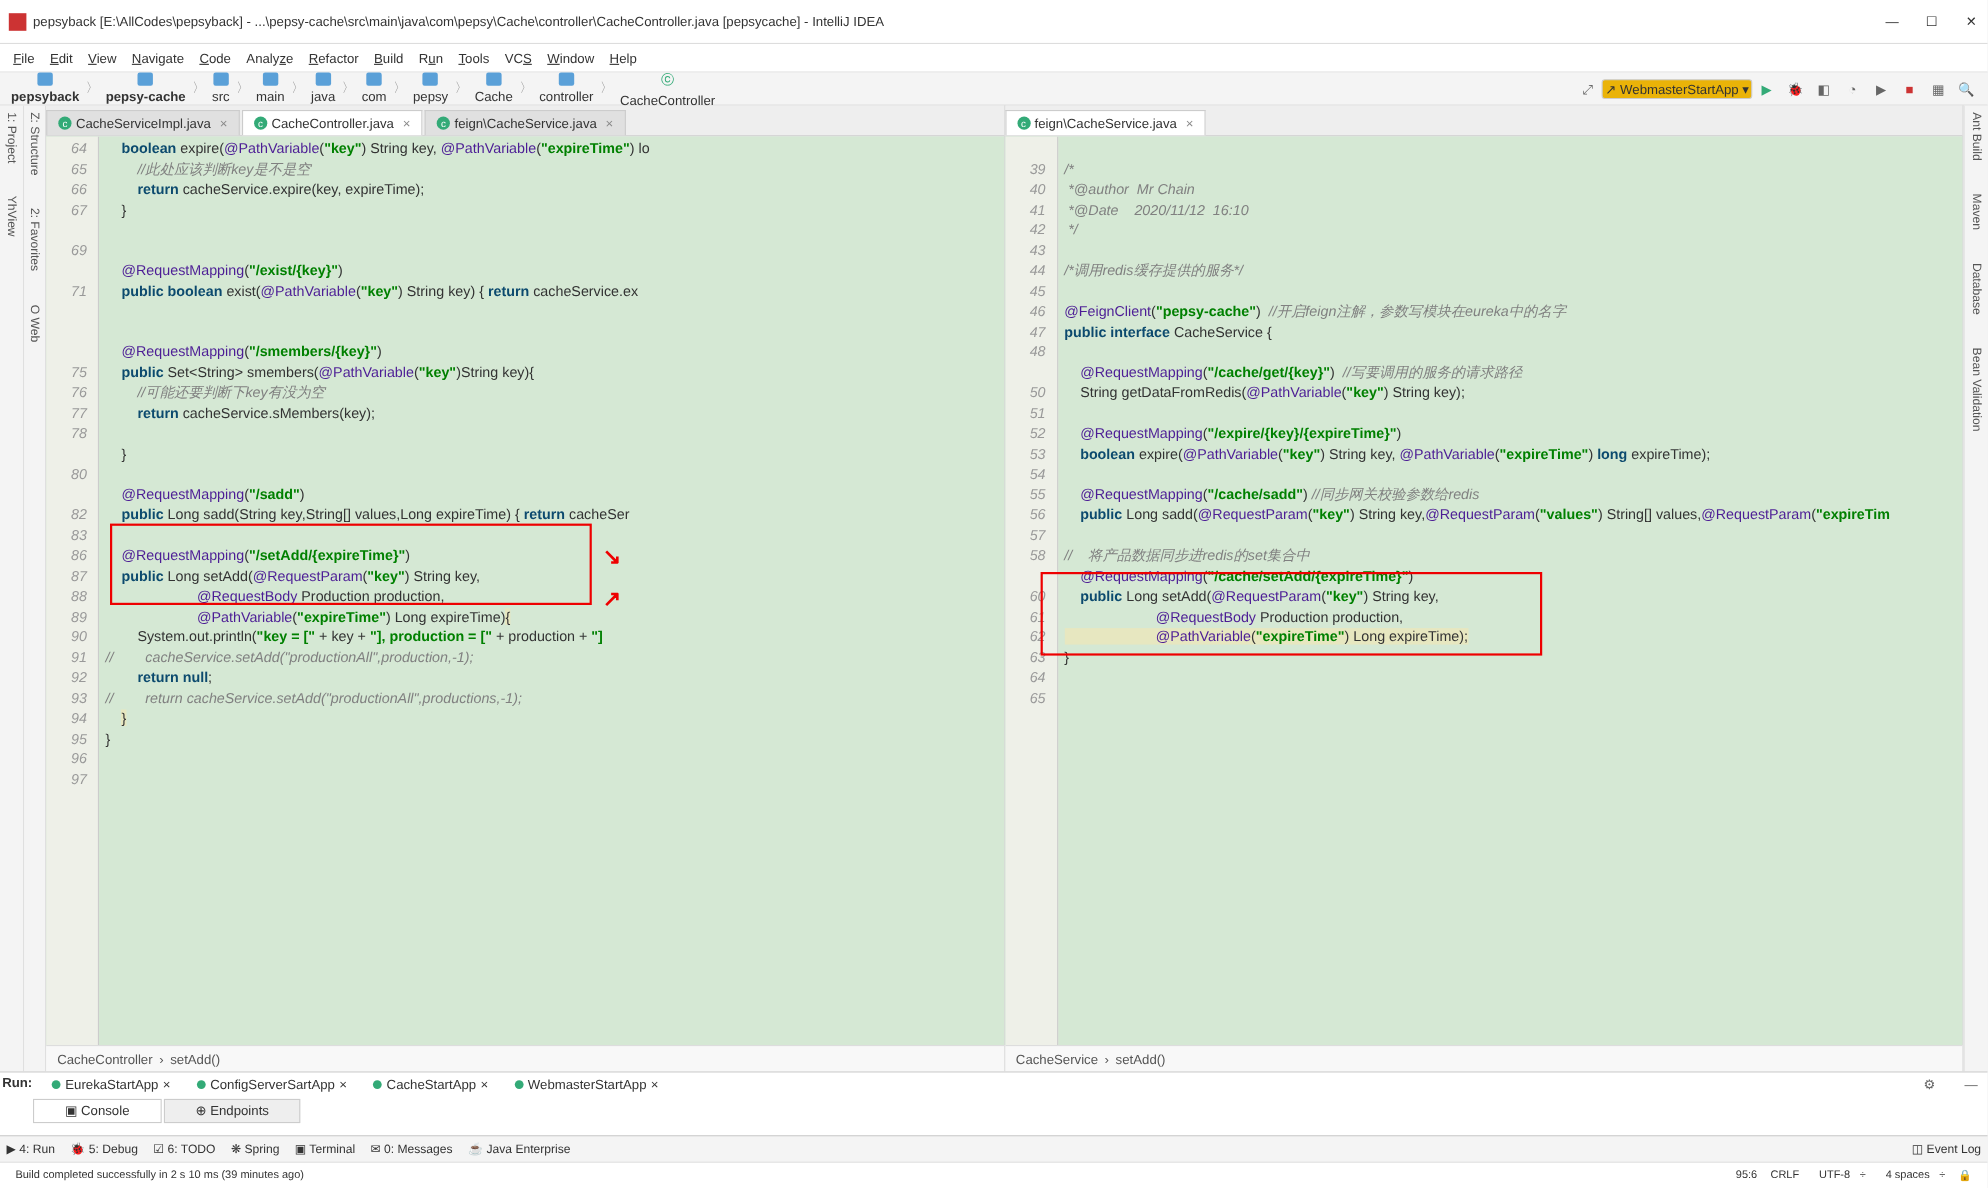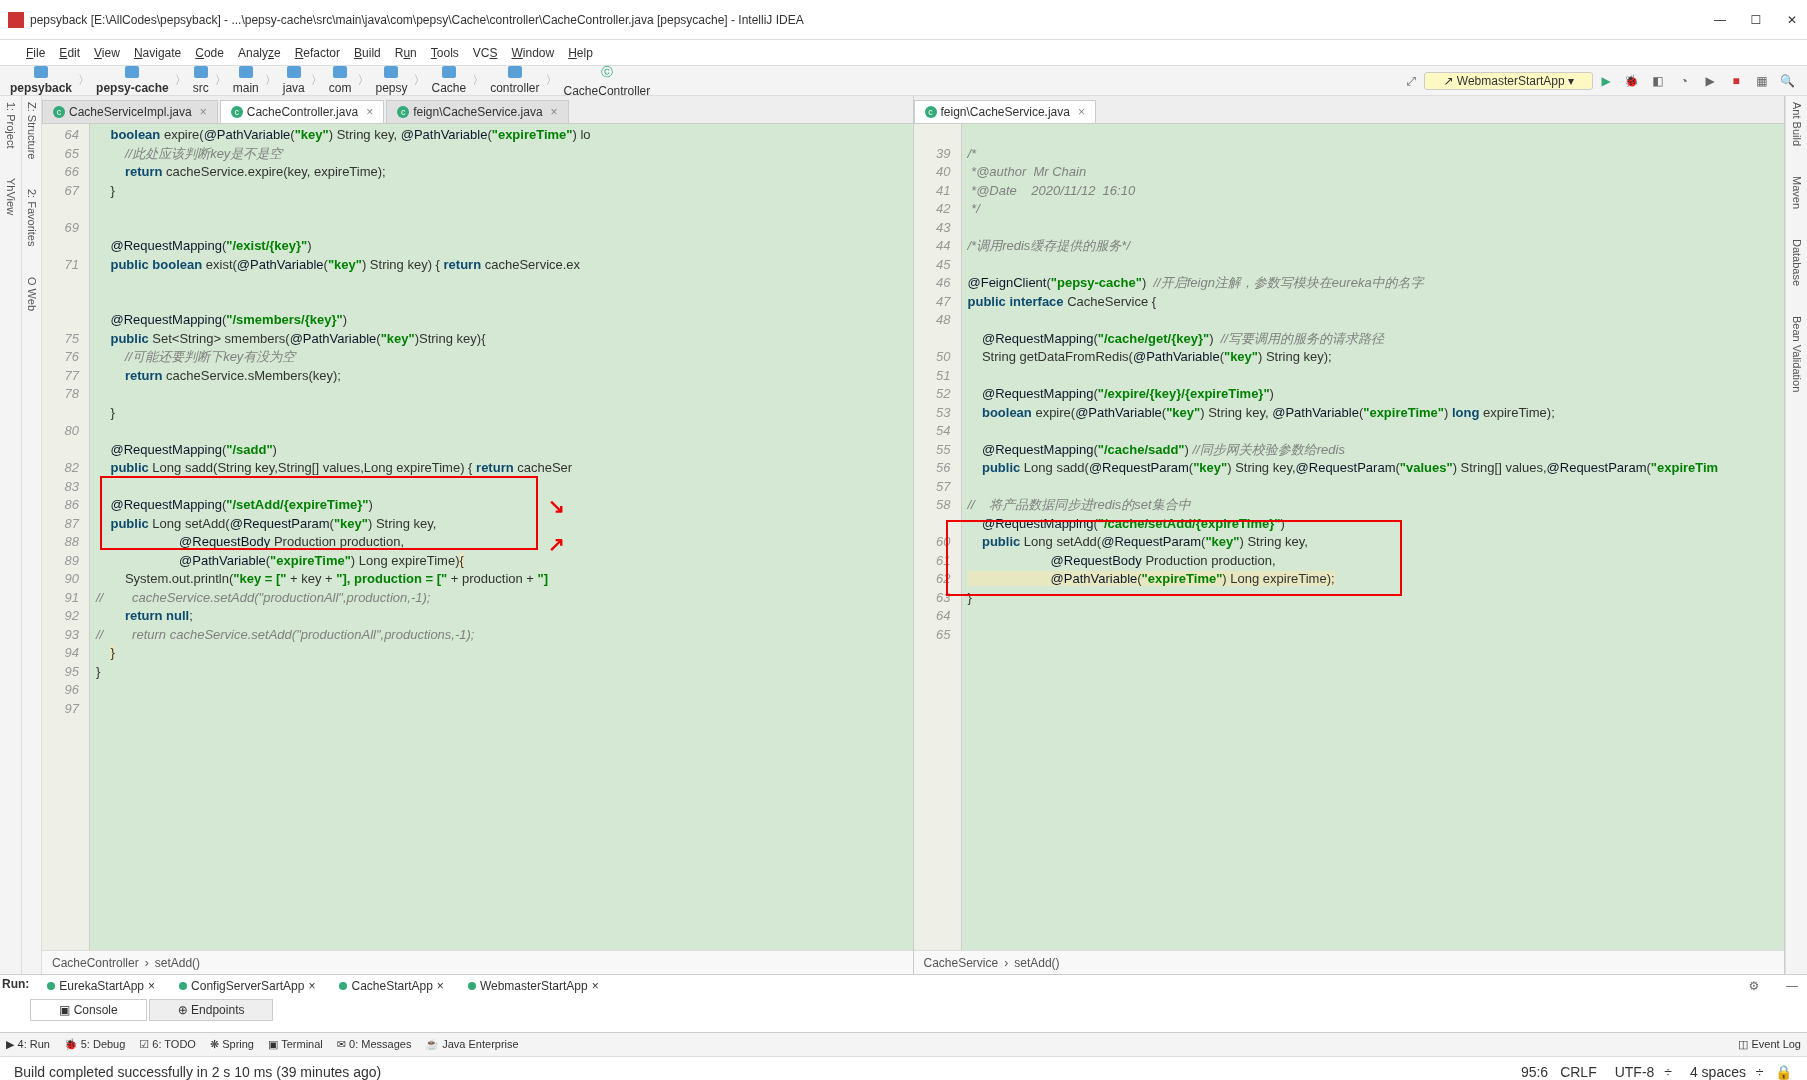--- a/index.html
+++ b/index.html
@@ -2,62 +2,62 @@
 <html><head>
 <meta charset="utf-8">
 <style>
 * { box-sizing: border-box; margin: 0; padding: 0; font-family: "Segoe UI", sans-serif; }
 body { width: 1807px; height: 1080px; overflow: hidden; background: #f2f2f2; font-size: 12px; color: #333; display: flex; flex-direction: column; }
 .titlebar { height: 40px; background: #fff; display: flex; align-items: center; padding: 0 8px; border-bottom: 1px solid #ddd; }
 .titlebar .ico { width: 16px; height: 16px; background: #c33; margin-right: 6px; }
 .titlebar .title { flex: 1; }
 .winbtns { display: flex; gap: 22px; }
 .winbtn { width: 14px; text-align: center; cursor: default; }
-.menubar { height: 26px; background: #fff; display: flex; align-items: center; padding: 0 20px; gap: 2px; border-bottom: 1px solid #ddd; text-align: center; }
+.menubar { height: 26px; background: #fff; display: flex; align-items: center; padding: 0 6px; gap: 2px; border-bottom: 1px solid #ddd; text-align: center; }
 .menubar span { padding: 2px 6px; }
 .menubar span u { text-decoration: underline; }
 .navbar { height: 30px; background: #f4f4f4; display: flex; align-items: center; padding: 0 6px; border-bottom: 1px solid #ddd; }
 .crumb { display: flex; align-items: center; gap: 3px; padding: 0 4px; flex-direction: column; }
 .crumb .fi { width: 14px; height: 12px; background: #5aa0d8; border-radius: 2px; }
 .chev { color: #999; padding: 0 2px; }
 .navbar .spacer { flex: 1; }
 .tbicon { width: 18px; height: 18px; margin: 0 4px; display: flex; align-items: center; justify-content: center; color: #666; }
-.runconfig { border: 1px solid #ccc; padding: 1px 18px; background: #fef9c3; border-radius: 3px; }
+.runconfig { border: 1px solid #ccc; padding: 1px 2px; background: #eab308; border-radius: 3px; }
 .main { flex: 1; display: flex; min-height: 0; }
 .ltool, .rtool { width: 22px; background: #f4f4f4; border-right: 1px solid #ddd; display: flex; flex-direction: column; align-items: center; padding-top: 6px; gap: 30px; }
 .rtool { border-right: none; border-left: 1px solid #ddd; }
 .vtxt { writing-mode: vertical-rl; font-size: 11px; color: #555; }
 .editors { flex: 1; display: flex; min-width: 0; }
 .pane { flex: 1; display: flex; flex-direction: column; min-width: 0; border-right: 1px solid #ccc; }
 .tabs { height: 28px; background: #eee; display: flex; align-items: flex-end; border-bottom: 1px solid #ccc; }
 .tab { padding: 4px 10px; background: #e0e0e0; border: 1px solid #ccc; border-bottom: none; margin-right: 2px; display: flex; align-items: center; gap: 4px; }
 .tab.active { background: #fff; }
 .tab .ci { width: 12px; height: 12px; border-radius: 50%; background: #3a7; font-size: 9px; color: #fff; display: flex; align-items: center; justify-content: center; }
 .tab .x { color: #888; margin-left: 4px; }
 .code { flex: 1; display: flex; background: #d5e8d4; font-family: "Consolas","Courier New",monospace; font-size: 13px; overflow: hidden; position: relative; }
 .gutter { width: 48px; background: #eef0e8; color: #999; text-align: right; padding: 2px 10px 2px 0; line-height: 18.5px; border-right: 1px solid #ccc; white-space: pre; font-style: italic; }
 .src { flex: 1; padding: 2px 6px; line-height: 18.5px; white-space: pre; overflow: hidden; }
 .kw { color: #0c4a6e; font-weight: bold; }
-.ann { color: #0f172a; }
+.ann { color: #4c1d95; }
 .str { color: #008000; font-weight: bold; }
 .cmt { color: #808080; font-style: italic; }
 .hl { background: #e7e7c0; }
 .redbox { position: absolute; border: 2px solid #e00; pointer-events: none; }
 .crumbbar { height: 24px; background: #f8f8f8; border-top: 1px solid #ddd; display: flex; align-items: center; padding: 0 10px; gap: 6px; color: #555; }
 .runpanel { height: 58px; background: #fff; border-top: 1px solid #ccc; display: flex; flex-direction: column; }
 .runhdr { display: flex; padding: 2px 2px; gap: 12px; }
 .runhdr .lbl { font-weight: bold; }
 .runtab { display: flex; align-items: center; gap: 4px; padding: 2px 6px; }
 .runtab .dot { width: 8px; height: 8px; border-radius: 50%; background: #3a7; }
 .runsub { display: flex; padding: 2px 30px; gap: 2px; }
 .subtab { padding: 3px 28px; border: 1px solid #ccc; background: #eee; }
 .subtab.active { background: #fff; }
 .btmbar { height: 24px; background: #f4f4f4; border-top: 1px solid #ccc; display: flex; align-items: center; padding: 0 6px; gap: 14px; font-size: 11px; }
 .btmbar .sp { flex: 1; }
-.status { height: 24px; background: #fff; border-top: 1px solid #ddd; display: flex; align-items: flex-end; padding: 0 8px; font-size: 14px; }
+.status { height: 24px; background: #fff; border-top: 1px solid #ddd; display: flex; align-items: center; padding: 0 8px; font-size: 10px; }
 .status .sp { flex: 1; }
 .status span { margin: 0 6px; }
 .arrow { position: absolute; color: #e00; font-size: 20px; font-weight: bold; }
 </style>
 </head>
 <body>
 
 <div class="titlebar">
   <div class="ico"></div>
   <div class="title">pepsyback [E:\AllCodes\pepsyback] - ...\pepsy-cache\src\main\java\com\pepsy\Cache\controller\CacheController.java [pepsycache] - IntelliJ IDEA</div>

